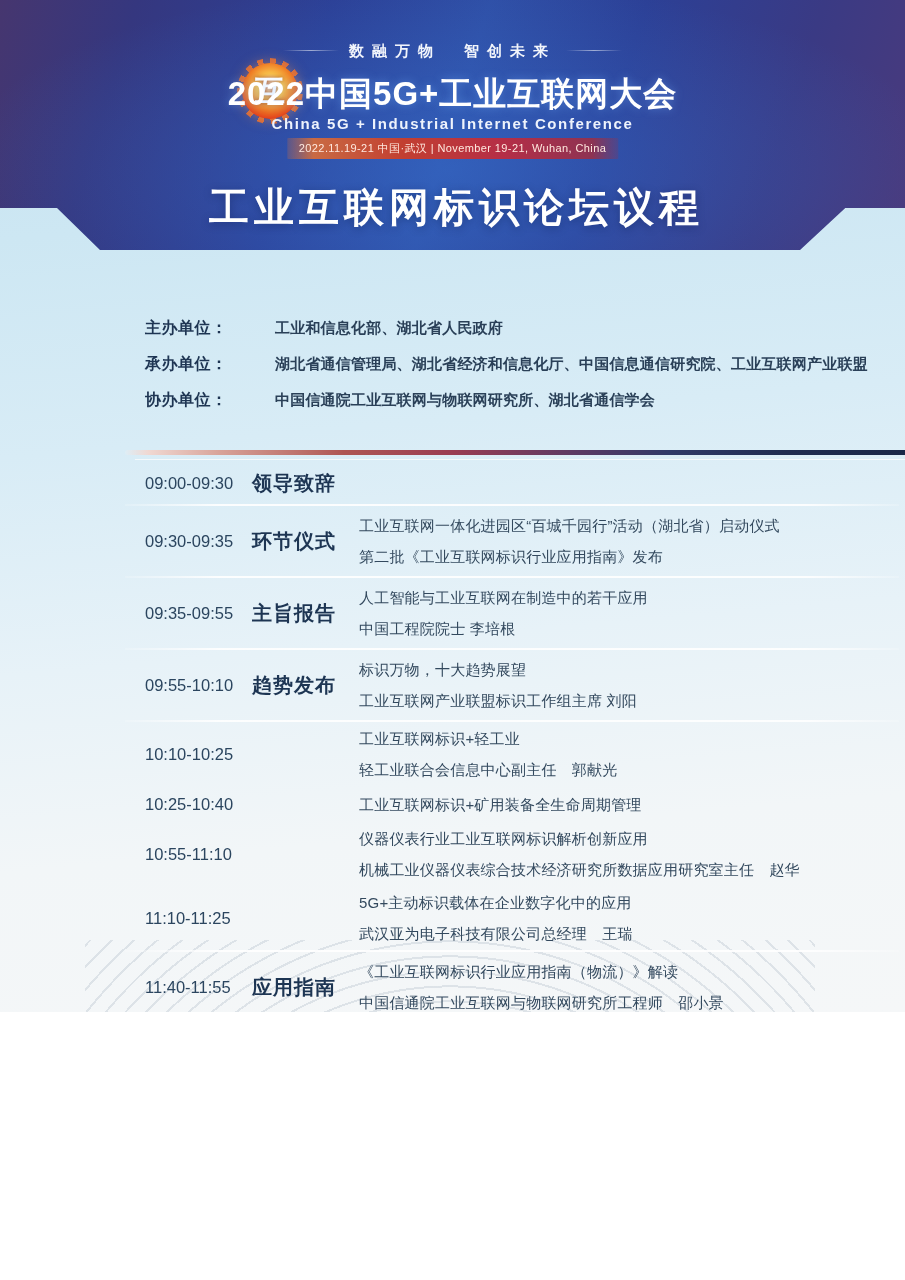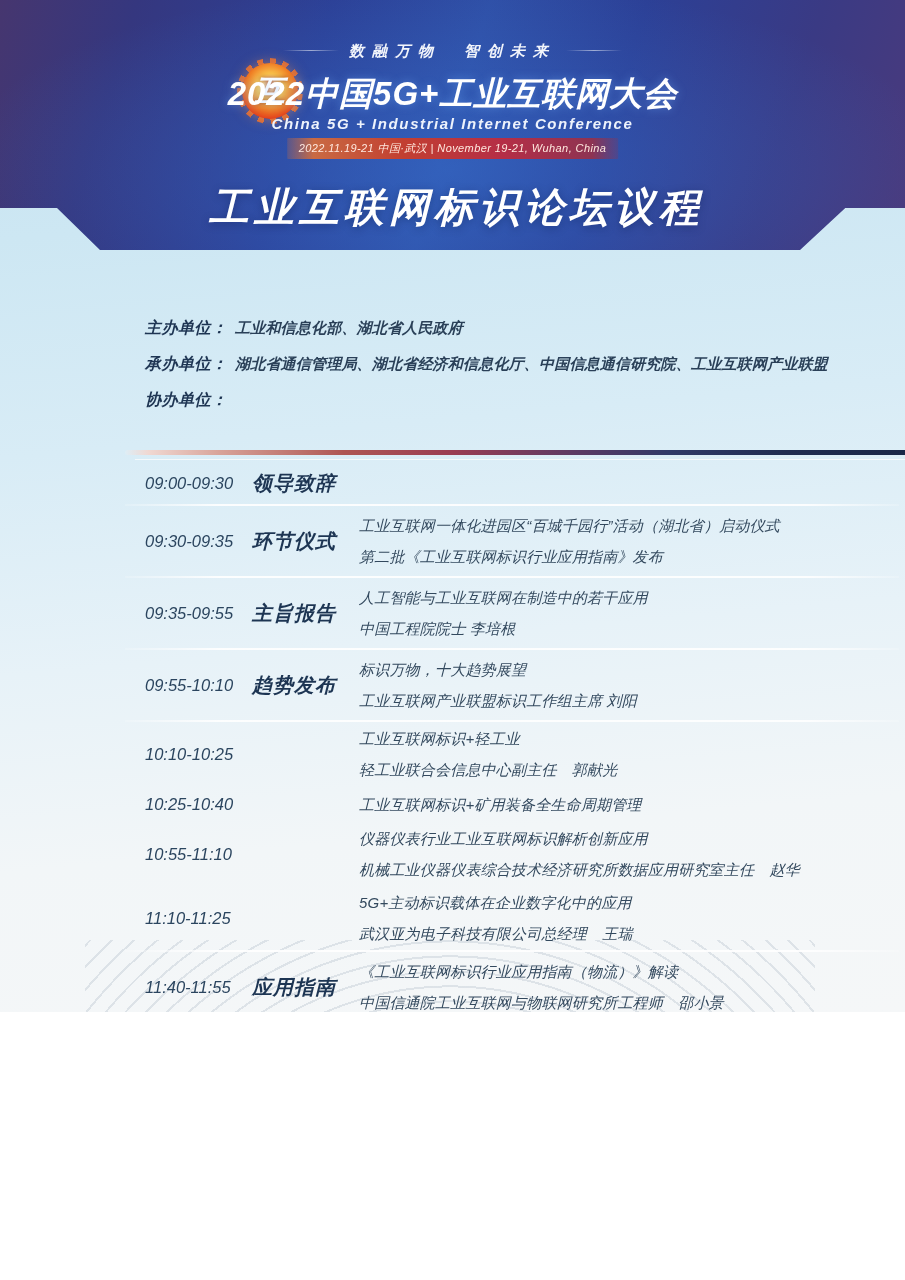--- a/index.html
+++ b/index.html
@@ -1,17 +1,17 @@
 <!DOCTYPE html>
 <html><head>
 <meta charset="utf-8">
 <style>
   html,body{margin:0;padding:0;background:#ffffff;font-family:"Liberation Sans","DejaVu Sans",sans-serif;}
   .page{position:relative;width:905px;height:1012px;margin:0 auto;overflow:hidden;
-    background:linear-gradient(175deg,#c6e2f0 0%,#cde7f3 22%,#d8ecf6 42%,#e7f2f8 62%,#f2f6f8 80%,#f5f7f8 100%);font-style:italic;}
+    background:linear-gradient(175deg,#c6e2f0 0%,#cde7f3 22%,#d8ecf6 42%,#e7f2f8 62%,#f2f6f8 80%,#f5f7f8 100%);}
 
   
   .rings{position:absolute;left:85px;top:940px;width:730px;height:340px;
     background:repeating-radial-gradient(circle at 50% 106%,rgba(170,182,194,0) 0 13px,rgba(162,176,190,.85) 13px 15px);
     opacity:.33;pointer-events:none;}
 
   
   .hero{position:absolute;left:0;top:0;width:905px;height:250px;
     background:
       radial-gradient(95% 130% at 50% 68%,rgba(55,118,214,.45) 0%,rgba(55,118,214,0) 58%),
@@ -33,21 +33,21 @@
   .conf-sub{position:absolute;top:115px;left:0;right:0;text-align:center;color:#eef3fc;
     font-size:15px;font-weight:bold;letter-spacing:1.6px;white-space:nowrap;}
   .date-ribbon{position:absolute;top:138px;left:50%;transform:translateX(-50%);
     padding:3px 12px;border-radius:1px;color:#ffe9df;font-size:11px;letter-spacing:.4px;white-space:nowrap;
     background:linear-gradient(90deg,rgba(201,106,67,.25) 0%,#c96a43 8%,#c23f31 35%,#b52e46 65%,#8e3352 92%,rgba(142,51,82,.25) 100%);}
   .banner-title{position:absolute;top:180px;left:0;right:0;text-align:center;color:#ffffff;
     font-size:40px;font-weight:bold;letter-spacing:5px;text-shadow:0 2px 8px rgba(10,20,60,.35);white-space:nowrap;margin-left:8px;}
 
   
   .organizers{position:absolute;top:318px;left:145px;right:50px;}
-  .org-row{display:flex;align-items:baseline;margin-bottom:15px;}
+  .org-row{display:flex;align-items:baseline;margin-bottom:15px;gap:40px;}
   .org-label{flex:0 0 90px;font-size:16px;font-weight:bold;color:#1e3553;letter-spacing:.5px;}
   .org-value{flex:1;font-size:15px;font-weight:bold;color:#2a4058;letter-spacing:.2px;white-space:nowrap;}
 
   
   .gradbar-top{position:absolute;top:450px;left:125px;right:0;height:5px;border-radius:3px 0 0 3px;
     background:linear-gradient(90deg,rgba(255,246,243,.15) 0%,#f0d8d2 3%,#d8a49a 12%,#ae5653 28%,#9a3d52 42%,#623a62 56%,#303a68 70%,#202c50 85%,#1a2747 100%);}
   .gradbar-top::after{content:"";position:absolute;left:10px;right:0;top:9px;height:1px;background:rgba(255,255,255,.7);}
   .agenda{position:absolute;top:462px;left:0;right:0;}
   .arow{display:flex;align-items:center;min-height:34px;padding:4px 12px 4px 145px;justify-content:center;}
   .arow.grouped{padding-top:1px;padding-bottom:1px;}
@@ -93,20 +93,21 @@
     <div class="org-row">
       <div class="org-label">主办单位：</div>
       <div class="org-value">工业和信息化部、湖北省人民政府</div>
     </div>
     <div class="org-row">
       <div class="org-label">承办单位：</div>
       <div class="org-value">湖北省通信管理局、湖北省经济和信息化厅、中国信息通信研究院、工业互联网产业联盟</div>
     </div>
     <div class="org-row">
       <div class="org-label">协办单位：</div>
+      <div class="org-value">中国信通院工业互联网与物联网研究所、湖北省通信学会</div>
     </div>
   </div>
 
   <div class="gradbar-top"></div>
 
   <div class="agenda">
 
     <div class="arow">
       <div class="atime">09:00-09:30</div>
       <div class="alabel">领导致辞</div>

